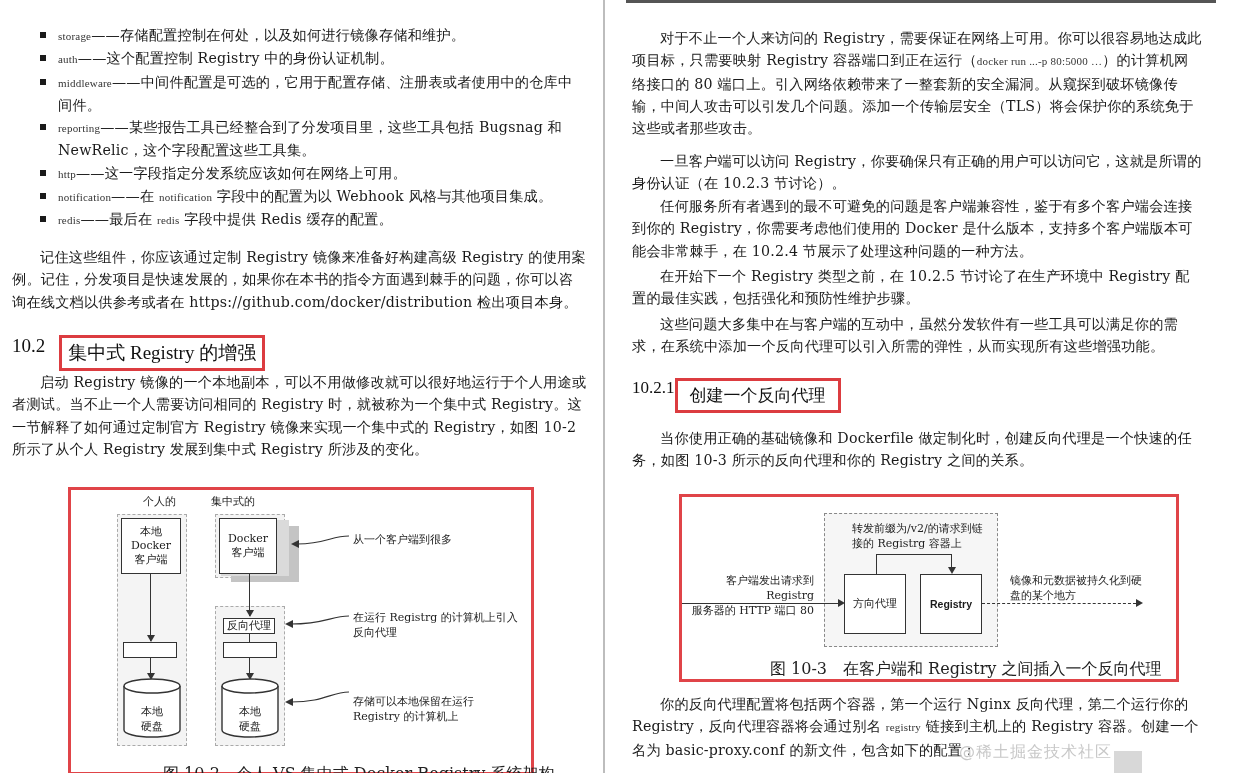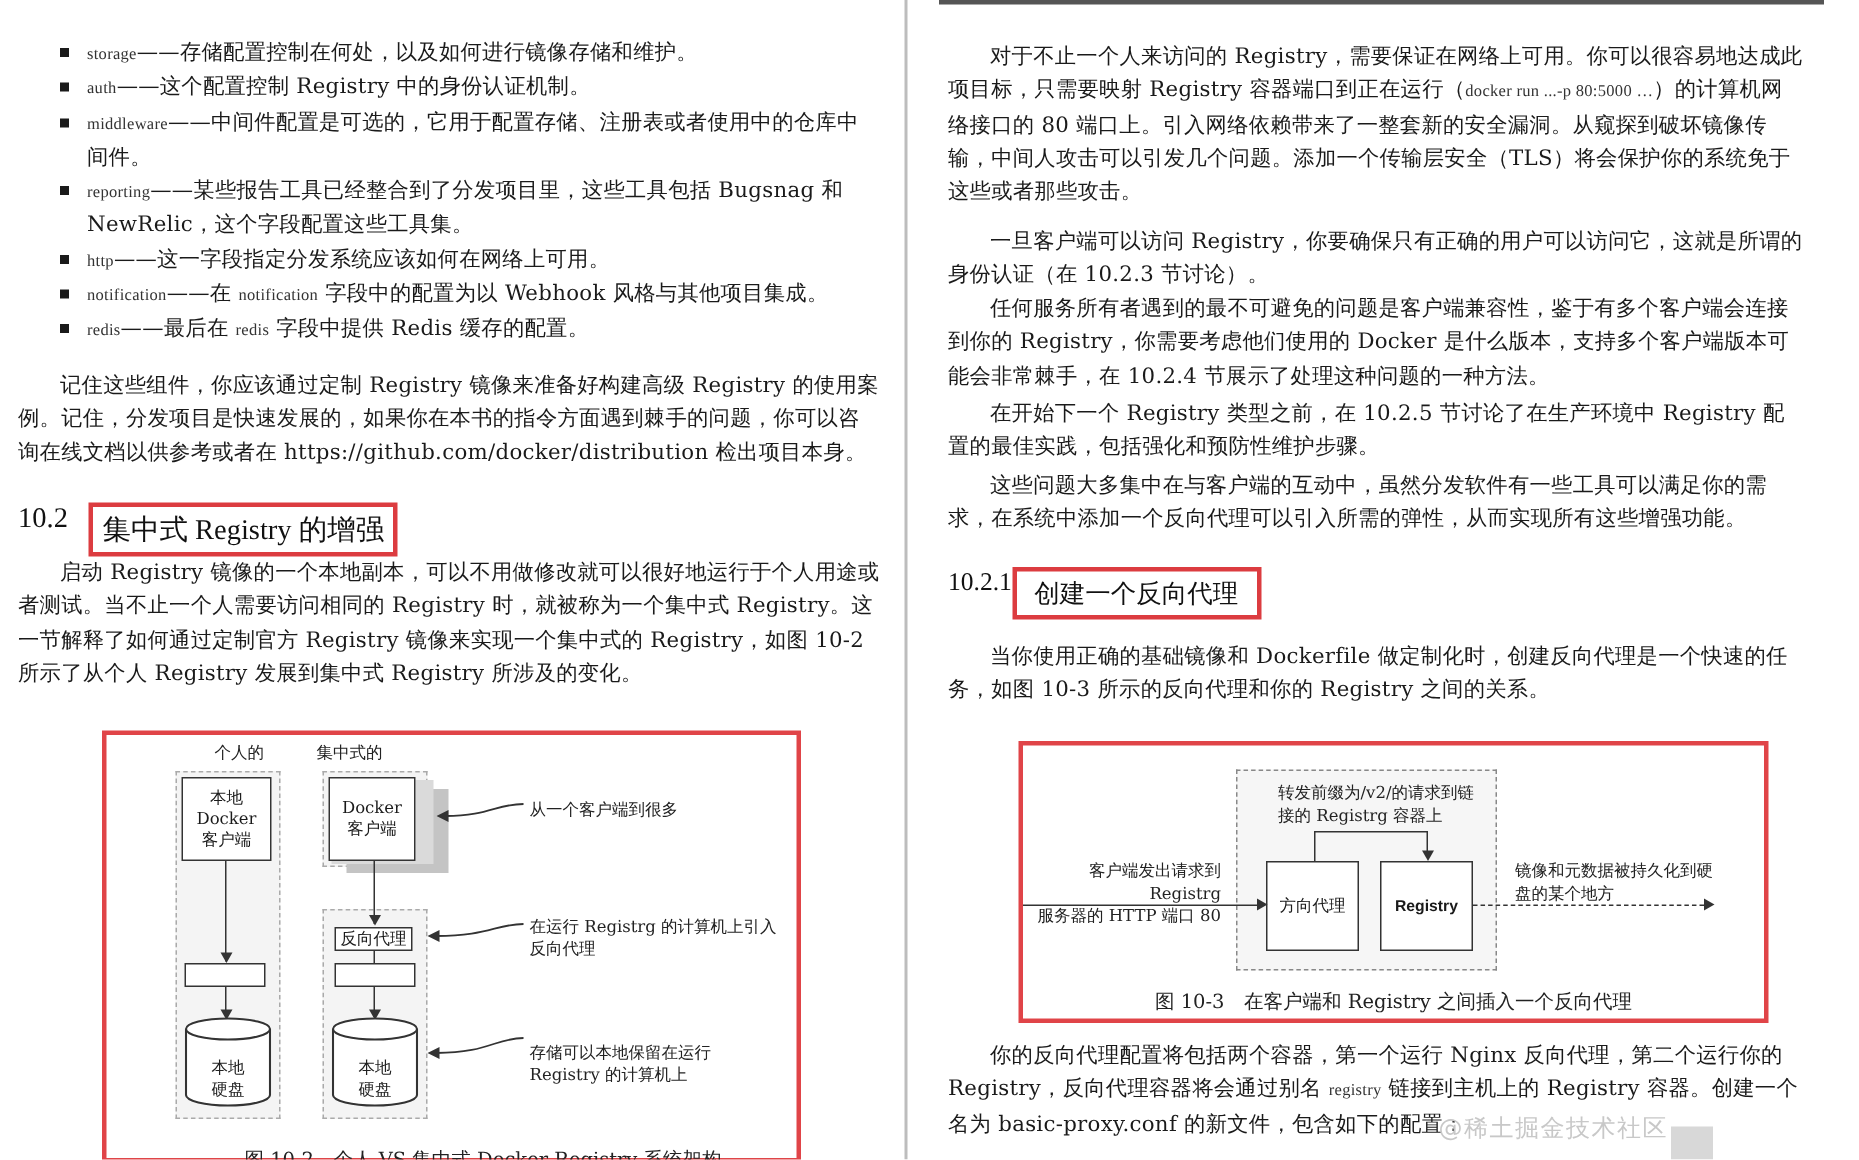--- a/index.html
+++ b/index.html
@@ -22,21 +22,21 @@
   .figure-box { position:absolute; border:3px solid #e04448; background:#fff; }
   .fig-label { position:absolute; font-size:11px; line-height:15px; color:#222; }
   .dash-col { position:absolute; border:1px dashed #aaa; background:#f4f4f4; }
   .solid-box { position:absolute; border:1.5px solid #333; background:#fff; display:flex; align-items:center; justify-content:center; text-align:center; font-size:11px; line-height:14px; }
   .shadow-box { position:absolute; }
   .vline { position:absolute; width:1.4px; background:#333; }
   .hline { position:absolute; height:1.4px; background:#333; }
   .arrow-down { position:absolute; width:0; height:0; border-left:4px solid transparent; border-right:4px solid transparent; border-top:7px solid #333; }
   .arrow-right { position:absolute; width:0; height:0; border-top:4px solid transparent; border-bottom:4px solid transparent; border-left:7px solid #333; }
   .cylinder { position:absolute; }
-  .caption { position:absolute; font-size:13px; color:#222; white-space:nowrap; }
+  .caption { position:absolute; font-size:16px; color:#222; white-space:nowrap; }
   .watermark { position:absolute; right:30px; bottom:10px; font-family:"DejaVu Sans","Liberation Sans",sans-serif; font-size:16px; color:#c8c8c8; letter-spacing:1px; }
   .corner-tab { position:absolute; right:0; bottom:0; width:28px; height:22px; background:#d8d8d8; }
 </style>
 </head>
 <body>
 
 <div class="page-divider"></div>
 
 <div id="left-page" class="page">
   <ul class="bullet-list text">

